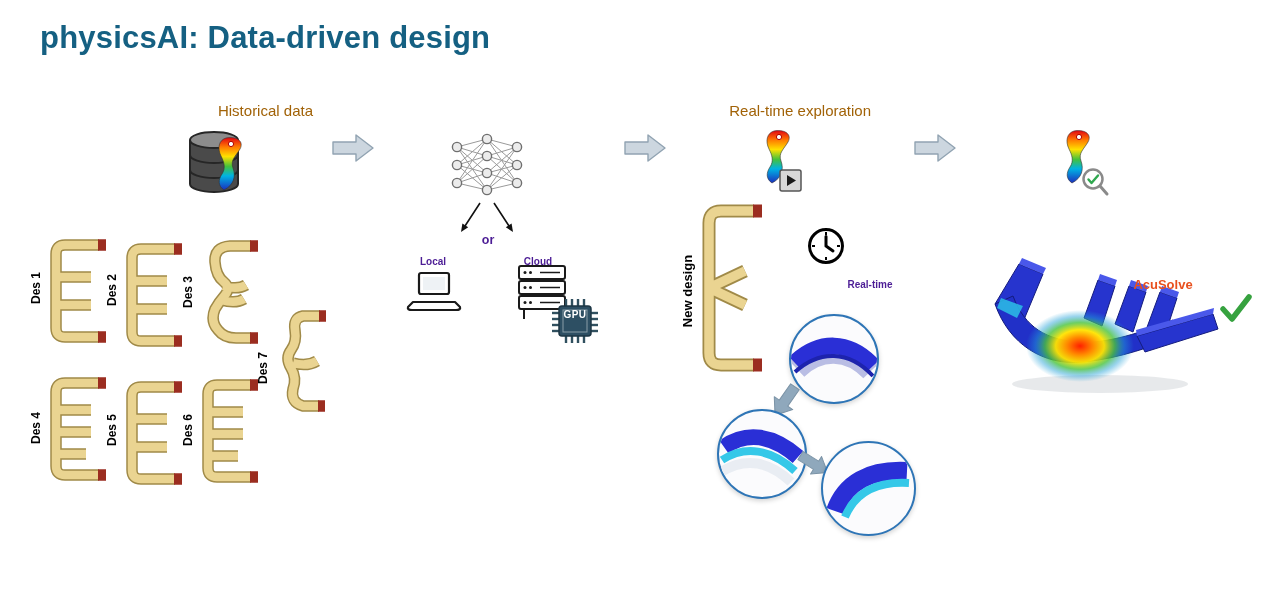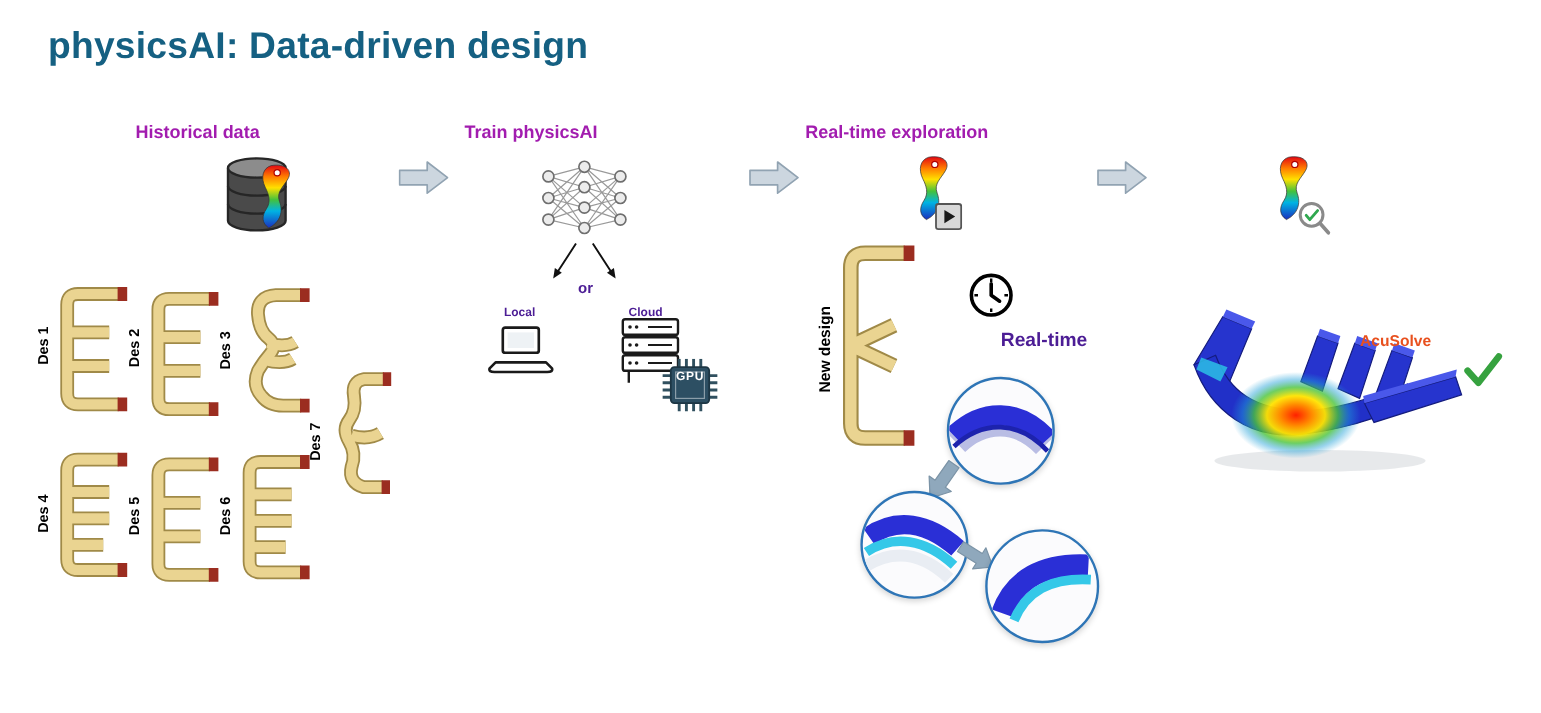--- a/index.html
+++ b/index.html
@@ -1,22 +1,22 @@
 <!DOCTYPE html>
 <html><head>
 <meta charset="utf-8">
 <style>
   html,body{margin:0;padding:0;background:#ffffff;}
   .slide{position:relative;width:1284px;height:594px;background:#ffffff;overflow:hidden;
          font-family:"Liberation Sans",sans-serif;color:#000;border-radius:19px;}
   .abs{position:absolute;}
   .title{position:absolute;left:40px;top:20px;margin:0;font-size:31px;font-weight:bold;
          color:#156082;letter-spacing:.2px;}
-  .stage-header{position:absolute;width:200px;margin-left:-100px;text-align:left;
-                font-size:15px;font-weight:bold;color:#a21caf;}
+  .stage-header{position:absolute;width:200px;margin-left:-100px;text-align:right;
+                font-size:15px;font-weight:normal;color:#a16207;}
   .center-label{position:absolute;transform:translate(-50%,-50%);font-weight:bold;
                 color:#4c1d95;white-space:nowrap;}
   .vlabel{position:absolute;transform:translate(-50%,-50%) rotate(-90deg);
           font-weight:bold;font-size:12px;color:#000;white-space:nowrap;}
   svg{display:block;}
   
   .t-out{stroke:#a08a48;stroke-width:11.5;fill:none;stroke-linejoin:round;}
   .t-in {stroke:#ead491;stroke-width:8.5;fill:none;stroke-linejoin:round;}
   .t-cap{stroke:#9b2d20;stroke-width:11.5;fill:none;}
   .T-out{stroke:#a08a48;stroke-width:13;fill:none;stroke-linejoin:round;}
@@ -49,21 +49,20 @@
         <stop offset="65%" stop-color="#49c33c" stop-opacity="0.8"></stop>
         <stop offset="83%" stop-color="#1fa0d8" stop-opacity="0.45"></stop>
         <stop offset="100%" stop-color="#1fa0d8" stop-opacity="0"></stop>
       </radialGradient>
     </defs>
   </svg>
 
   <h1 class="title">physicsAI: Data-driven design</h1>
 
   <div class="stage-header" style="left:213px;top:102px">Historical data</div>
-  <div class="stage-header" style="left:487px;top:102px">Train physicsAI</div>
   <div class="stage-header" style="left:771px;top:102px">Real-time exploration</div>
 
   <svg class="abs" style="left:332px;top:133px" width="42" height="30" viewBox="0 0 42 30">
     <polygon points="1,9 24,9 24,2 41,15 24,28 24,21 1,21" fill="#ccd6df" stroke="#91a3b2" stroke-width="1.4" stroke-linejoin="round"></polygon>
   </svg>
   <svg class="abs" style="left:624px;top:133px" width="42" height="30" viewBox="0 0 42 30">
     <polygon points="1,9 24,9 24,2 41,15 24,28 24,21 1,21" fill="#ccd6df" stroke="#91a3b2" stroke-width="1.4" stroke-linejoin="round"></polygon>
   </svg>
   <svg class="abs" style="left:914px;top:133px" width="42" height="30" viewBox="0 0 42 30">
     <polygon points="1,9 24,9 24,2 41,15 24,28 24,21 1,21" fill="#ccd6df" stroke="#91a3b2" stroke-width="1.4" stroke-linejoin="round"></polygon>
@@ -222,21 +221,21 @@
     <path class="T-out" d="M56 13 H23 Q11 13 11 25 V155 Q11 167 23 167 H56 M11 90 L47 73 M11 90 L47 107"></path>
     <path class="T-in" d="M56 13 H23 Q11 13 11 25 V155 Q11 167 23 167 H56 M11 90 L47 73 M11 90 L47 107"></path>
     <path class="T-cap" d="M55 13 h9 M55 167 h9"></path>
   </svg>
 
   <svg class="abs" style="left:806px;top:226px" width="40" height="40" viewBox="0 0 40 40">
     <circle cx="20" cy="20" r="16.5" fill="#fff" stroke="#000" stroke-width="3"></circle>
     <path d="M20 6 V9 M34 20 H31 M20 34 V31 M6 20 H9" stroke="#000" stroke-width="2" fill="none"></path>
     <path d="M20 20 V10.5 M20 20 L27 25" stroke="#000" stroke-width="3" fill="none" stroke-linecap="round"></path>
   </svg>
-  <div class="center-label" style="left:870px;top:284px;font-size:16px">Real-time</div>
+  <div class="center-label" style="left:870px;top:284px;font-size:10px">Real-time</div>
 
   <div class="zoom-circle" style="left:789px;top:314px;width:86px;height:86px">
     <svg width="86" height="86" viewBox="0 0 86 86">
       <path d="M5 52 C 28 30, 58 30, 81 54" stroke="#b9bde4" stroke-width="24" fill="none"></path>
       <path d="M4 47 C 28 24, 58 24, 82 50" stroke="#2a2fd6" stroke-width="17" fill="none"></path>
       <path d="M4 56 C 28 34, 58 34, 82 60" stroke="#1d23ad" stroke-width="4" fill="none"></path>
     </svg>
   </div>
   <svg class="abs" style="left:766px;top:388px;transform:rotate(125deg)" width="38" height="26" viewBox="0 0 42 30">
     <polygon points="1,9 24,9 24,2 41,15 24,28 24,21 1,21" fill="#8fa8bc" stroke="#7b93a6" stroke-width="1.2" stroke-linejoin="round"></polygon>

